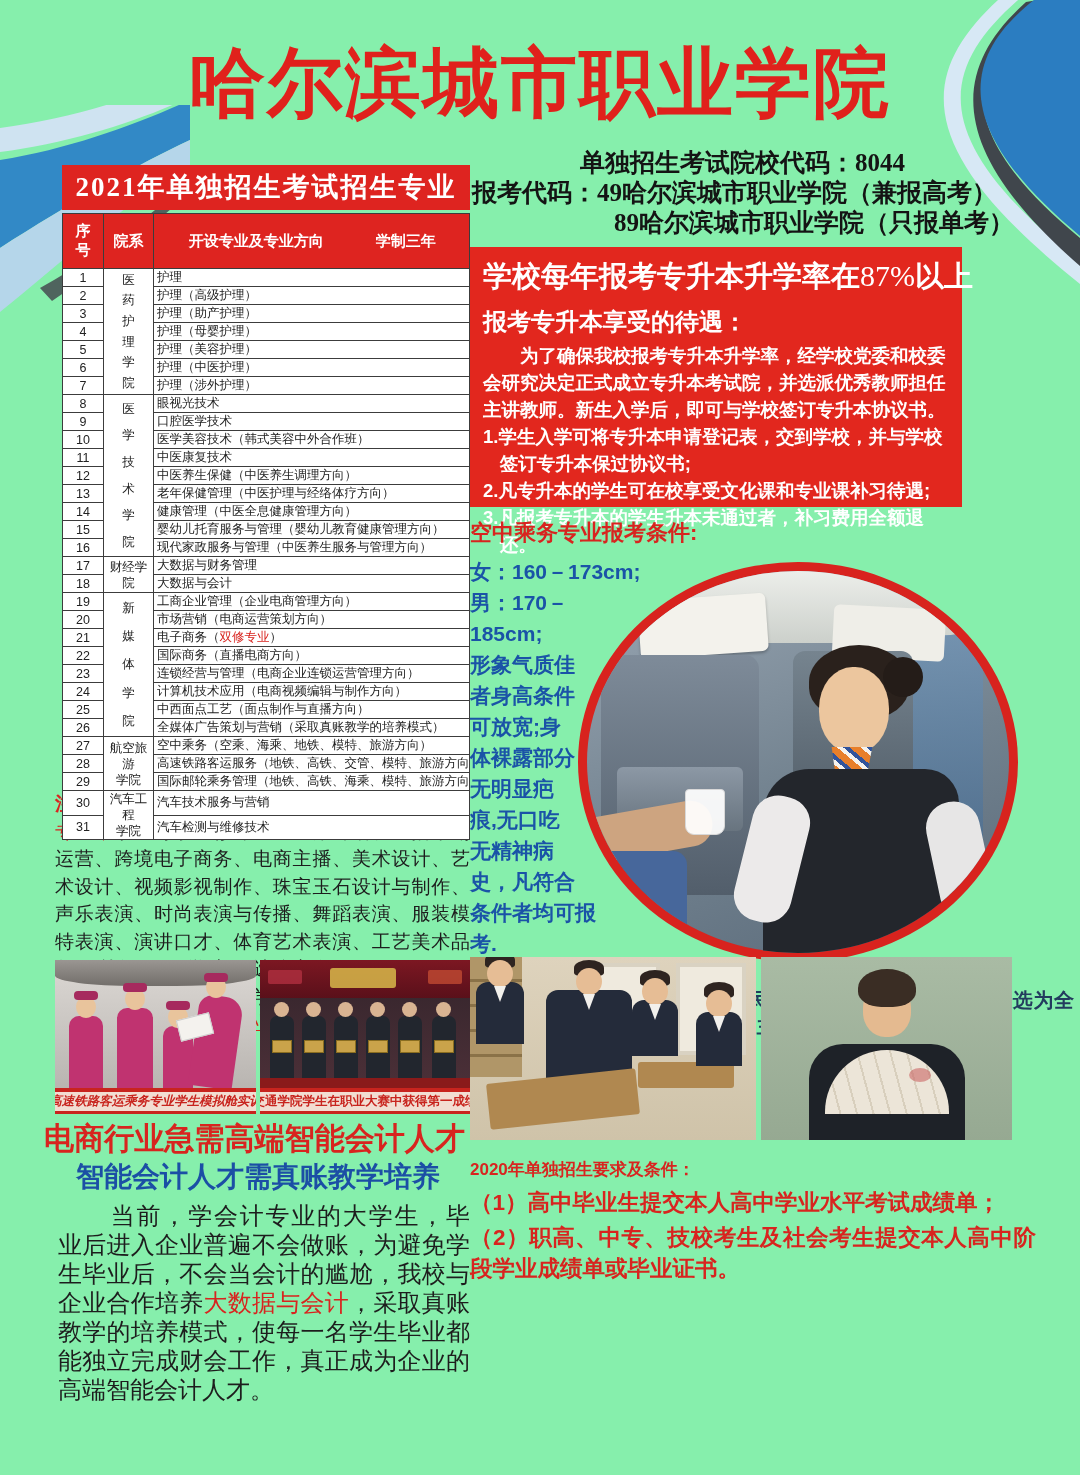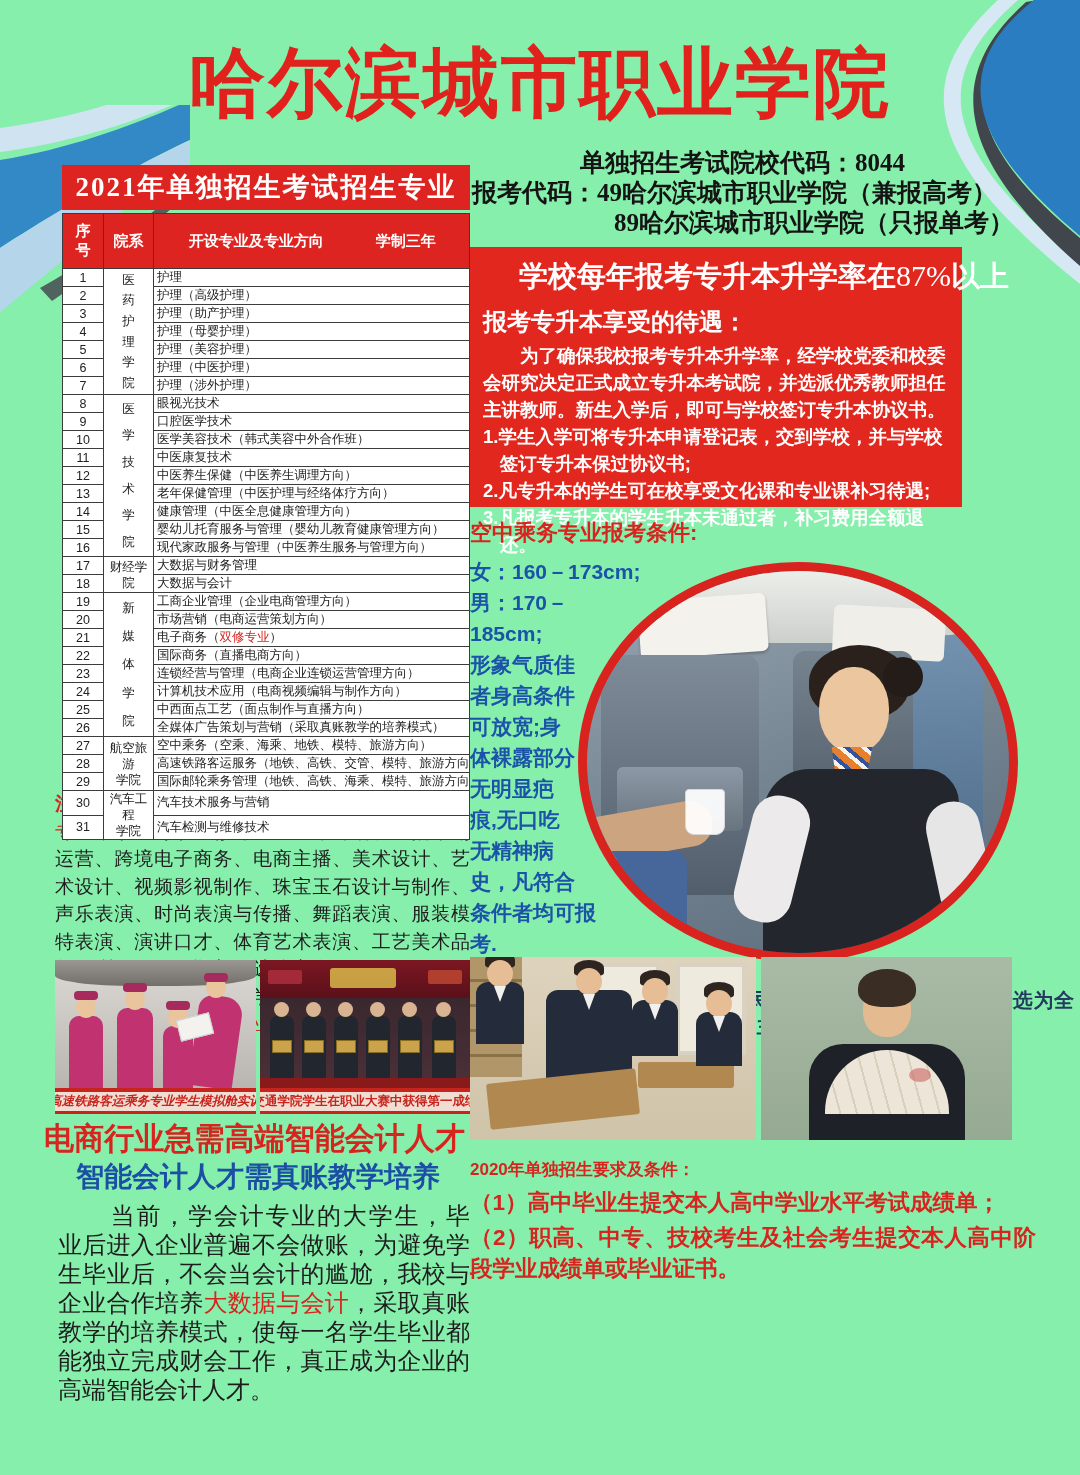--- a/index.html
+++ b/index.html
@@ -39,21 +39,21 @@
   th.h-major .wrap span:last-child{flex:1; text-align:center;}
   table.majors td{height:17.7px; font-size:12.5px; color:#222; padding:0 3px; overflow:hidden;}
   td.c-no{text-align:center; font-size:13px;}
   td.c-college{text-align:center; vertical-align:middle; font-size:13.5px; color:#222; line-height:16px;}
   td.c-major{white-space:nowrap;}
   .red-text{color:var(--red-text);}
 
   
   .promo{position:absolute; left:470px; top:247px; width:492px; height:260px; background:#e2271e;
     color:#fff; padding:10px 13px 6px 13px; z-index:3;}
-  .promo .bigline{font-size:29px; font-weight:800; white-space:nowrap; letter-spacing:0;margin-left:36px;}
+  .promo .bigline{font-size:29px; font-weight:800; white-space:nowrap; letter-spacing:0;}
   .promo .bigline .pct{font-family:"Liberation Serif", serif; font-weight:400; font-size:30px;}
   .promo .sub{font-size:24px; font-weight:700; margin-top:9px;}
   .promo .intro{font-size:18.5px; line-height:27px; margin-top:4px; text-indent:2em; font-weight:600;}
   .promo .pitem{font-size:18.5px; line-height:27px; font-weight:600; padding-left:.9em; text-indent:-.9em;}
 
   
   .aircrew{position:absolute; left:462px; top:518px; width:612px; height:450px; z-index:3;}
   .aircrew .shape{float:right; width:498px; height:450px;
     shape-outside:ellipse(238px 213px at 224px 244px); shape-margin:10px; pointer-events:none;}
   .aircrew .ac-title{font-size:22px; font-weight:800; color:var(--red-text); padding-left:8px; margin-bottom:8px;}

